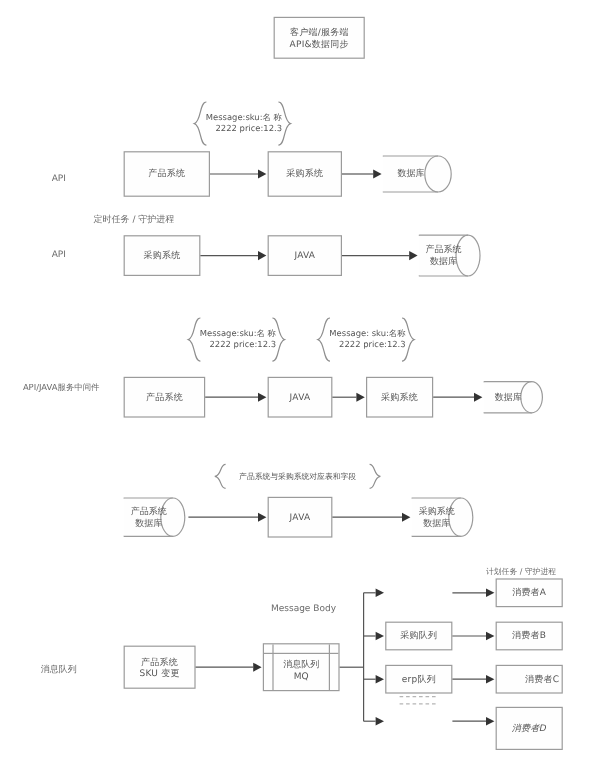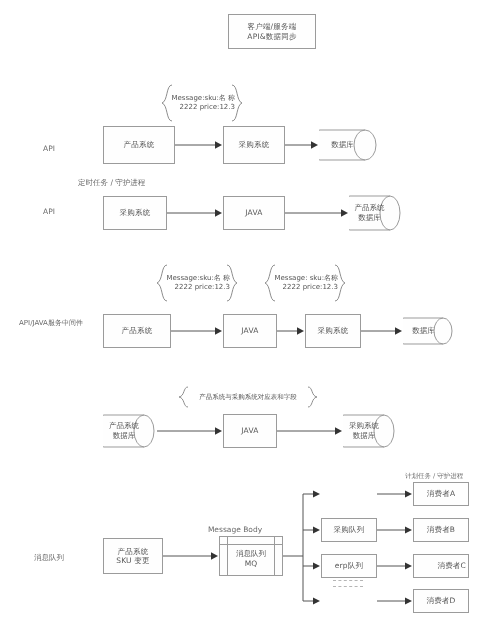--- a/index.html
+++ b/index.html
@@ -81,21 +81,21 @@
     padding: 0 9px; text-align: right;
   }
 
   .dashline { position: absolute; border-top: 1px dashed #b5b5b5; }
 </style>
 </head>
 <body>
 
 <div id="canvas">
 
-  <div class="node box" style="left:228px; top:14px; width:88px; height:35px;">
+  <div class="node box" style="left:228px; top:14px; width:76px; height:35px;text-align:right;">
     <div class="txt">
       <span>客户端/服务端</span><br>
       <span>API&amp;数据同步</span>
     </div>
   </div>
 
   <div class="brace" style="left:160px; top:84px; width:84px; height:38px;">
     <svg viewBox="0 0 84 38" preserveAspectRatio="none" aria-hidden="true">
       <path d="M12 1 C6 1 8 17 2 19 C8 21 6 37 12 37" fill="none" stroke="#8e8e8e" stroke-width="1"></path>
       <path d="M72 1 C78 1 76 17 82 19 C76 21 78 37 72 37" fill="none" stroke="#8e8e8e" stroke-width="1"></path>
@@ -275,21 +275,21 @@
     <svg viewBox="0 0 52 34" preserveAspectRatio="none" aria-hidden="true">
       <path d="M1 1 H41 A10 16 0 0 1 41 33 H1 A10 16 0 0 1 1 1 Z" fill="#fefefe" stroke="#9b9b9b" stroke-width="1"></path>
       <path d="M41 1 A10 16 0 0 0 41 33" fill="none" stroke="#9b9b9b" stroke-width="1"></path>
     </svg>
     <div class="cyltxt" style="white-space:pre-line; padding-right:10px;">采购系统
 数据库</div>
   </div>
 
   <div class="label" style="left:405px; top:472px; width:94px; text-align:left; font-size:6.5px;">计划任务 / 守护进程</div>
 
-  <div class="label" style="left:190px; top:525px; width:90px; font-size:7.5px;">Message Body</div>
+  <div class="label" style="left:190px; top:502px; width:90px; font-size:7.5px;text-align:right;">Message Body</div>
 
   <div class="label" style="left:18px; top:553px; width:62px;">消息队列</div>
 
   <div class="node box" style="left:103px; top:538px; width:60px; height:36px;">
     <div class="txt" style="white-space:pre-line;">产品系统
 SKU 变更</div>
   </div>
 
   <div class="conn" style="left:163px; top:549px;">
     <svg width="56" height="14" viewBox="0 0 56 14">
@@ -364,17 +364,17 @@
 
   <div class="node box" style="left:413px; top:482px; width:56px; height:24px;">
     <div class="txt">消费者A</div>
   </div>
   <div class="node box" style="left:413px; top:518px; width:56px; height:24px;">
     <div class="txt">消费者B</div>
   </div>
   <div class="node box" style="left:413px; top:554px; width:56px; height:24px;justify-content:flex-end;">
     <div class="txt">消费者C</div>
   </div>
-  <div class="node box" style="left:413px; top:589px; width:56px; height:24px;">
+  <div class="node box" style="left:413px; top:589px; width:56px; height:36px;font-style:italic;">
     <div class="txt">消费者D</div>
   </div>
 
 </div>
 
 </body></html>

